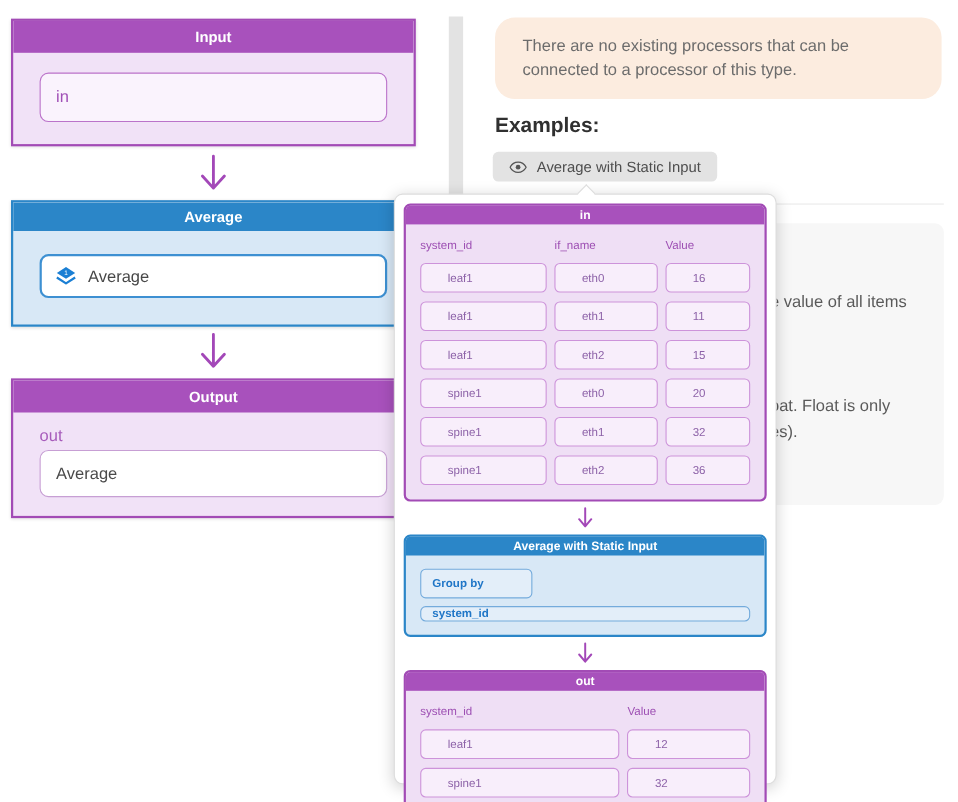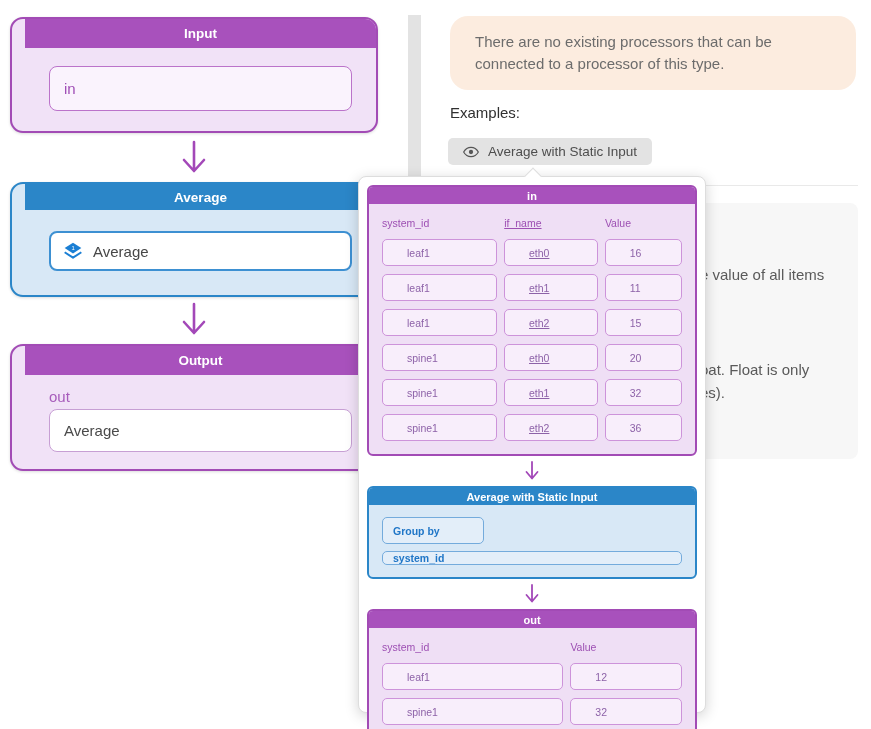--- a/index.html
+++ b/index.html
@@ -1,21 +1,21 @@
 <!DOCTYPE html>
 <html><head>
 <meta charset="utf-8">
 <style>
   * { margin:0; padding:0; box-sizing:border-box; }
   html,body { width:871px; height:729px; background:#ffffff; overflow:hidden;
               font-family:"Liberation Sans", sans-serif; position:relative; }
 
   
-  .proc-box { position:absolute; left:10px; width:368px; border-radius:13px;
-              box-shadow:0 1px 3px rgba(0,0,0,.14); overflow:hidden;padding-left:13px; }
+  .proc-box { position:absolute; left:10px; width:368px; border-radius:0;
+              box-shadow:0 1px 3px rgba(0,0,0,.14); overflow:hidden; }
   .proc-box.purple { border:2px solid #a24bb5; background:#f1e2f7; }
   .proc-box.blue   { border:2px solid #2b86c8; background:#d8e8f6; }
   .proc-header { height:29px; display:flex; align-items:center; justify-content:center;
                  color:#fff; font-weight:bold; font-size:13.5px; }
   .proc-box.purple .proc-header { background:#a851bc; }
   .proc-box.blue   .proc-header { background:#2b86c8; height:26px; }
 
   #input-box  { top:17px;  height:116px; }
   #average-box{ top:182px; height:115px; }
   #output-box { top:344px; height:127px; }
@@ -35,22 +35,22 @@
   #arrow-1 { top:139px; } #arrow-2 { top:301px; }
 
   
   .divider-bar { position:absolute; left:408px; top:15px; width:13px; height:714px;
                  background:#e3e3e3; }
 
   
   .alert { position:absolute; left:450px; top:16px; width:406px; height:74px;
            background:#fcecdf; border-radius:18px; padding:15px 25px;
            color:#6c6c6c; font-size:15px; line-height:22px; }
-  .examples-label { position:absolute; left:450px; top:104px; font-size:15px;
-                    font-weight:normal; color:#303030; }
+  .examples-label { position:absolute; left:450px; top:104px; font-size:19px;
+                    font-weight:bold; color:#303030; }
   .example-button { position:absolute; left:448px; top:138px; height:27px;
                     display:inline-flex; align-items:center; gap:9px; padding:0 15px;
                     background:#e3e3e3; border:none; border-radius:5px;
                     font-family:inherit; font-size:13.5px; color:#4e4e4e; cursor:pointer; }
   .hrule { position:absolute; left:440px; top:185px; width:418px; height:1px; background:#e9e9e9; }
   .doc-box { position:absolute; left:430px; top:203px; width:428px; height:256px;
              background:#f7f7f7; border-radius:8px; }
   .doc-frag { position:absolute; left:700px; color:#5a5a5a; font-size:15px; white-space:nowrap; }
   #doc-frag-1 { top:266px; } #doc-frag-2 { top:361px; } #doc-frag-3 { top:384px; }
 
@@ -67,21 +67,21 @@
              color:#fff; font-size:11px; font-weight:bold; }
   .ex-table .ex-head { background:#a851bc; }
   .ex-body { padding:9px 13px 13px; }
   .ex-colrow { display:flex; gap:7px; margin:4px 0 10px; }
   .ex-colrow span { font-size:10.5px; color:#9d4fb3; }
   .ex-row { display:flex; gap:7px; margin-bottom:8px; }
   .ex-row:last-child { margin-bottom:0; }
   .ex-cell { height:27px; border:1.5px solid #cd93da; border-radius:5px; background:#f8eefb;
              display:flex; align-items:center; padding-left:24px;
              font-size:10.5px; color:#8d62a8; }
-  .c1 { width:118px; } .c2 { width:96px;text-decoration:underline; } .c3 { width:79px; }
+  .c1 { width:118px; } .c2 { width:96px; } .c3 { width:79px; }
   .o1 { width:182px; } .o2 { width:112px; }
 
   .ex-proc { border:2px solid #2b86c8; border-radius:6px; background:#d8e8f6; overflow:hidden; }
   .ex-proc .ex-head { background:#2b86c8; }
   .ex-proc-body { padding:12px 13px; display:flex; gap:7px;flex-direction:column; }
   .ex-bluefield { height:27px; border:1.5px solid #74abdc; border-radius:5px; background:#e3eef9;
                   display:flex; align-items:center; padding-left:10px;
                   font-size:10.5px; font-weight:bold; color:#2076c7; }
   .bf1 { width:102px; } .bf2 { flex:1; }
 

